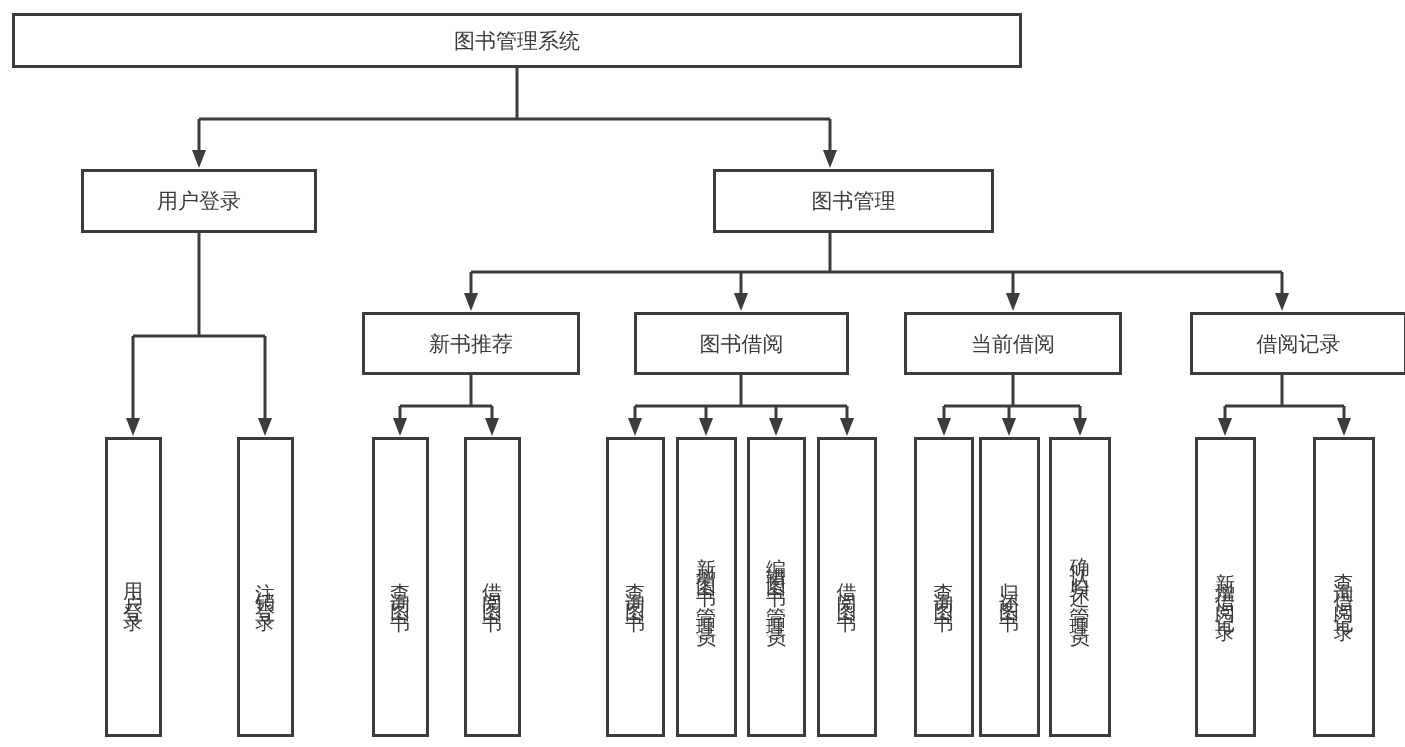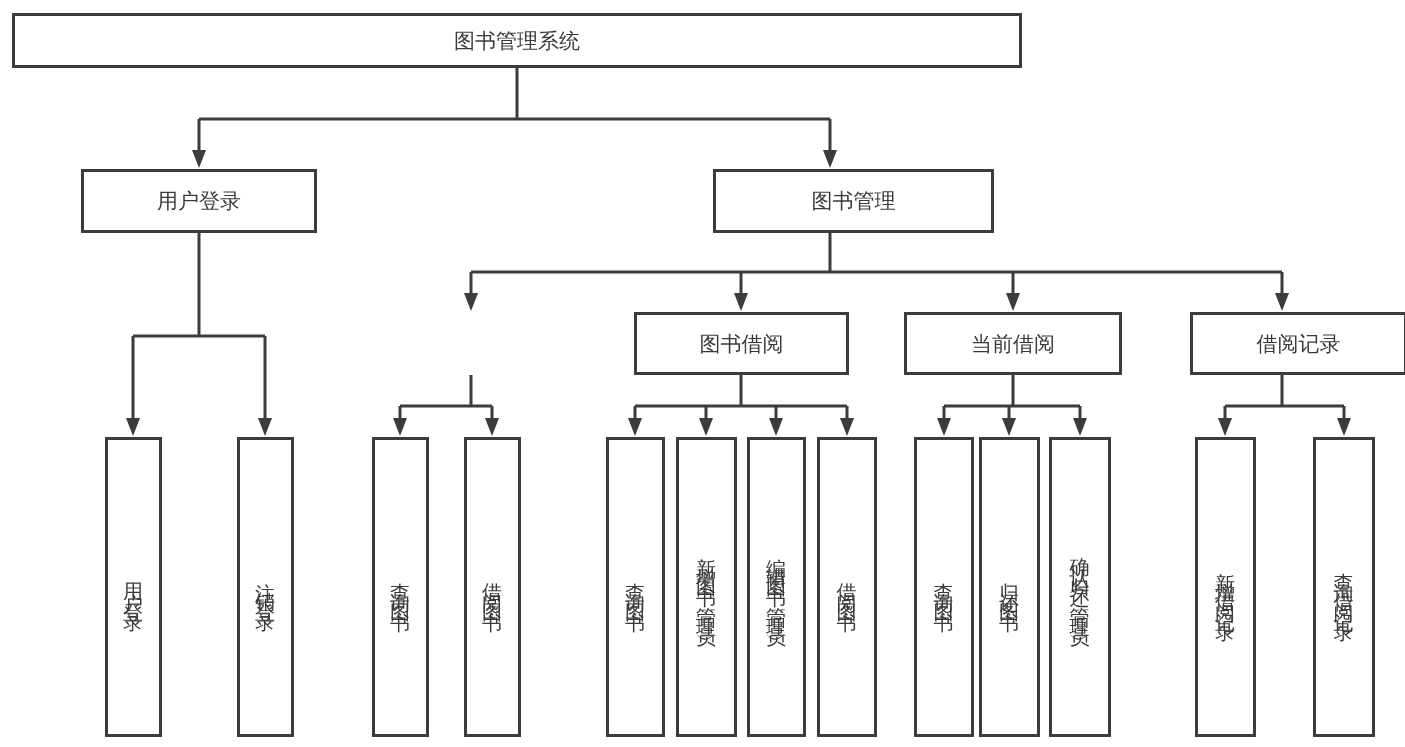--- a/index.html
+++ b/index.html
@@ -94,20 +94,23 @@
     <span>图书管理系统</span>
   </div>
 
   <div class="box" style="left:81px; top:169px; width:236px; height:64px;">
     <span>用户登录</span>
   </div>
   <div class="box" style="left:713px; top:169px; width:281px; height:64px;">
     <span>图书管理</span>
   </div>
 
+  <div class="box" style="left:362px; top:312px; width:218px; height:63px;">
+    <span>新书推荐</span>
+  </div>
   <div class="box" style="left:904px; top:312px; width:218px; height:63px;">
     <span>当前借阅</span>
   </div>
   <div class="box" style="left:634px; top:312px; width:215px; height:63px;">
     <span>图书借阅</span>
   </div>
   <div class="box" style="left:1190px; top:312px; width:217px; height:63px;">
     <span>借阅记录</span>
   </div>
 

